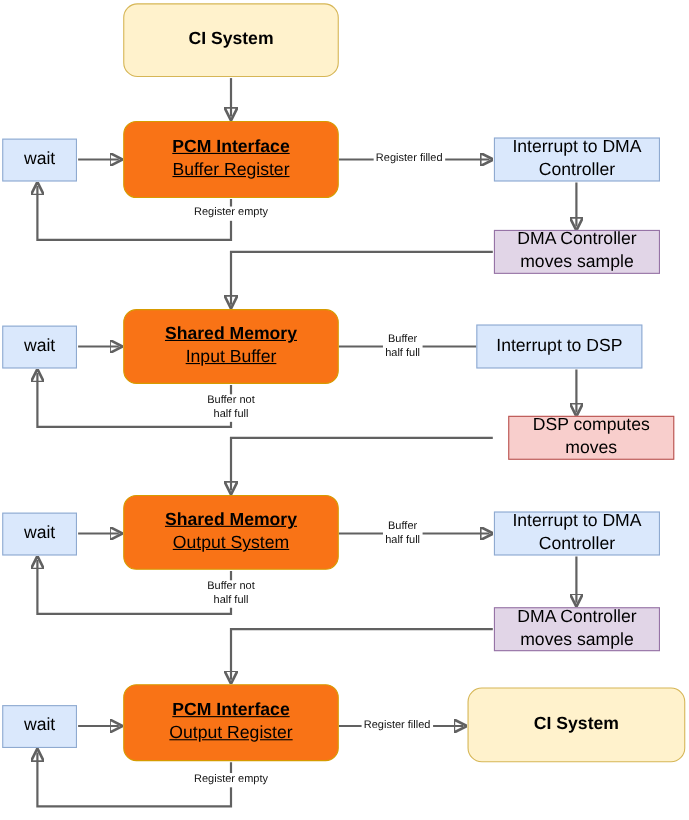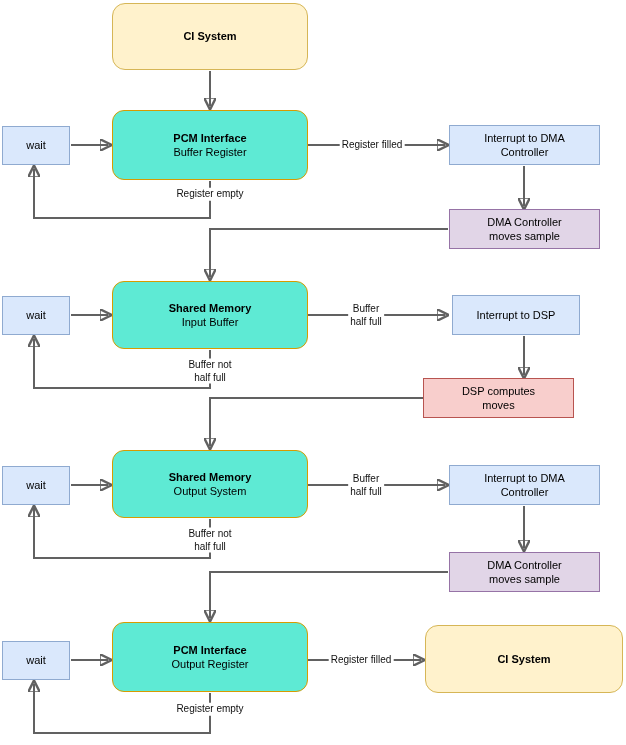--- a/index.html
+++ b/index.html
@@ -5,24 +5,24 @@
   html,body { margin:0; padding:0; background:#ffffff; }
   .canvas {
     position:relative; width:626px; height:745px; background:#ffffff;
     font-family:"Liberation Sans", sans-serif; overflow:hidden;
   }
   .edges { position:absolute; left:0; top:0; width:626px; height:745px; }
   .edges path { fill:none; stroke:#616161; stroke-width:2; }
   .node {
     position:absolute; box-sizing:border-box; border:1px solid #000;
     display:flex; flex-direction:column; align-items:center; justify-content:center;
-    text-align:center; color:#000; font-size:11px; line-height:1.3;
+    text-align:center; color:#000; font-size:16px; line-height:1.3;
   }
   .yellow { background:#FFF2CC; border-color:#D6B656; border-radius:13px; }
-  .orange { background:#5eead4; border-color:#D79B00; border-radius:12px; }
+  .orange { background:#f97316; border-color:#D79B00; border-radius:12px;text-decoration:underline; }
   .blue   { background:#DAE8FC; border-color:#8FAAD0; }
   .purple { background:#E1D5E7; border-color:#9673A6; }
   .pink   { background:#F8CECC; border-color:#B85450; }
   .bold   { font-weight:bold; }
   .elabel {
     position:absolute; transform:translate(-50%,-50%);
     background:#ffffff; padding:0 2px; font-size:10px; line-height:1.25;
     color:#111; text-align:center; white-space:nowrap;
   }
 </style>
@@ -83,25 +83,25 @@
 
   <div class="node orange" style="left:112px;top:281px;width:196px;height:68px">
     <div class="bold">Shared Memory</div>
     <div>Input Buffer</div>
   </div>
 
   <div class="node blue" style="left:2px;top:296px;width:68px;height:39px">
     <div>wait</div>
   </div>
 
-  <div class="node blue" style="left:452px;top:295px;width:128px;height:40px">
+  <div class="node blue" style="left:433px;top:295px;width:151px;height:40px">
     <div>Interrupt to DSP</div>
   </div>
 
-  <div class="node pink" style="left:423px;top:378px;width:151px;height:40px">
+  <div class="node pink" style="left:462px;top:378px;width:151px;height:40px">
     <div>DSP computes</div>
     <div>moves</div>
   </div>
 
   <div class="node orange" style="left:112px;top:450px;width:196px;height:68px">
     <div class="bold">Shared Memory</div>
     <div>Output System</div>
   </div>
 
   <div class="node blue" style="left:2px;top:466px;width:68px;height:39px">

